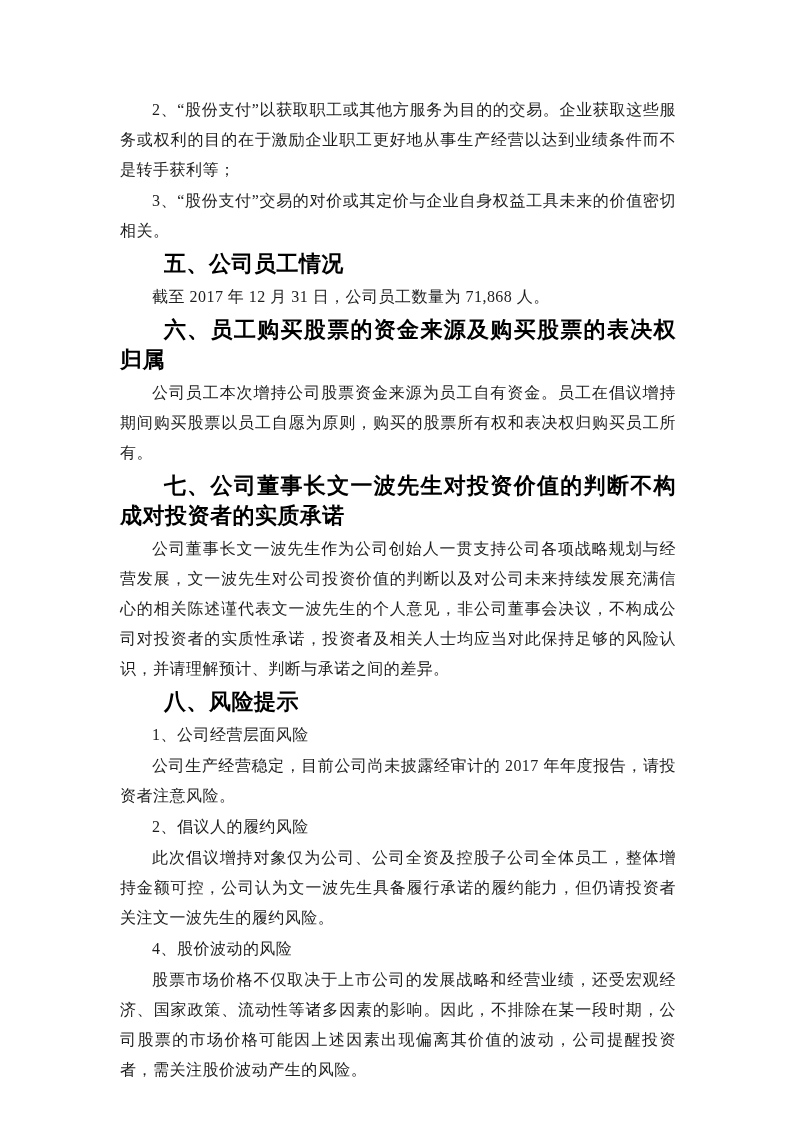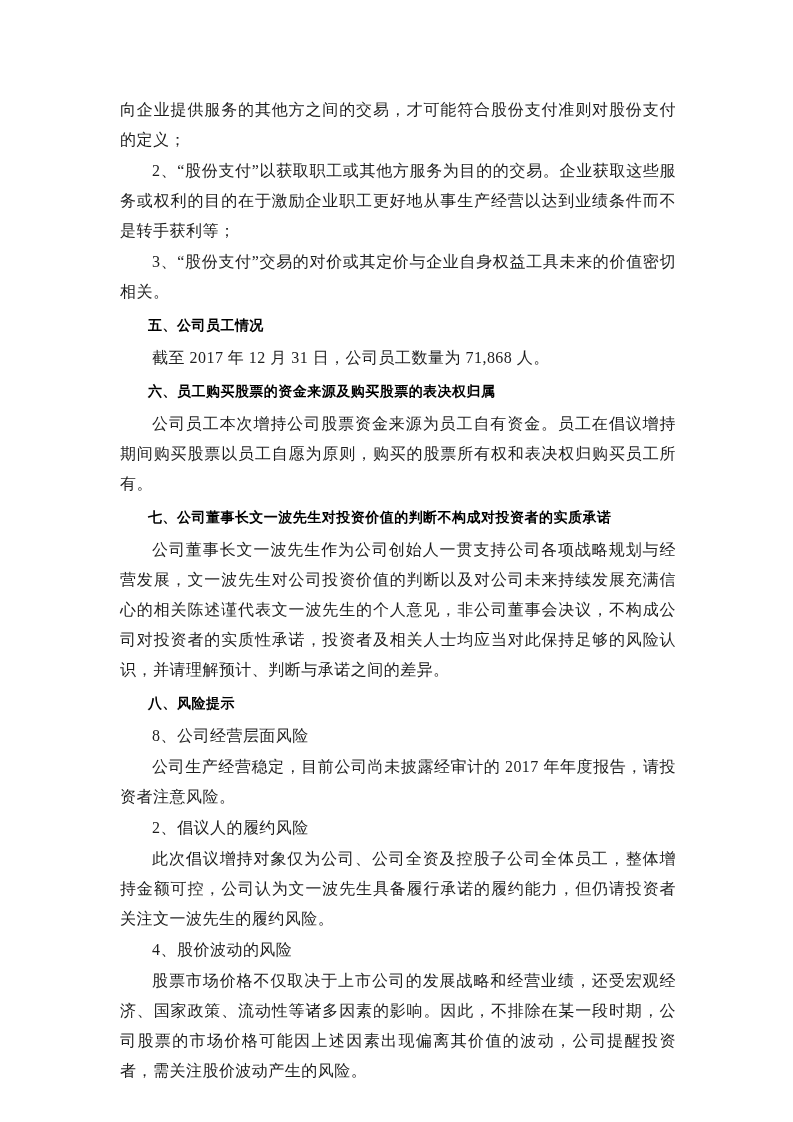--- a/index.html
+++ b/index.html
@@ -34,43 +34,42 @@
     text-indent: 2em;
     font-family: Liberation Serif, serif;
   }
   .content p.no-indent {
     text-indent: 0;
   }
   .content p.heading {
     font-family: "Liberation Sans", "DejaVu Sans", sans-serif;
     font-weight: bold;
     color: #000000;
-    font-size: 14px;
+    font-size: 22px;
     margin: 3px 0;
   }
   .content p.body {
     font-weight: normal;
   }
 </style>
 </head>
 <body>
 
 <div class="page">
   <div class="content">
 
-  <p class="body no-indent">向企业提供服务的其他方之间的交易，才可能符合股份支付准则对股份支付的定义；</p>
       <p class="body indent">2、“股份支付”以获取职工或其他方服务为目的的交易。企业获取这些服务或权利的目的在于激励企业职工更好地从事生产经营以达到业绩条件而不是转手获利等；</p>
       <p class="body indent">3、“股份支付”交易的对价或其定价与企业自身权益工具未来的价值密切相关。</p>
       <p class="heading indent">五、公司员工情况</p>
       <p class="body indent">截至 2017 年 12 月 31 日，公司员工数量为 71,868 人。</p>
       <p class="heading indent">六、员工购买股票的资金来源及购买股票的表决权归属</p>
       <p class="body indent">公司员工本次增持公司股票资金来源为员工自有资金。员工在倡议增持期间购买股票以员工自愿为原则，购买的股票所有权和表决权归购买员工所有。</p>
       <p class="heading indent">七、公司董事长文一波先生对投资价值的判断不构成对投资者的实质承诺</p>
       <p class="body indent">公司董事长文一波先生作为公司创始人一贯支持公司各项战略规划与经营发展，文一波先生对公司投资价值的判断以及对公司未来持续发展充满信心的相关陈述谨代表文一波先生的个人意见，非公司董事会决议，不构成公司对投资者的实质性承诺，投资者及相关人士均应当对此保持足够的风险认识，并请理解预计、判断与承诺之间的差异。</p>
       <p class="heading indent">八、风险提示</p>
-      <p class="body indent">8、公司经营层面风险</p>
+      <p class="body indent">1、公司经营层面风险</p>
       <p class="body indent">公司生产经营稳定，目前公司尚未披露经审计的 2017 年年度报告，请投资者注意风险。</p>
       <p class="body indent">2、倡议人的履约风险</p>
       <p class="body indent">此次倡议增持对象仅为公司、公司全资及控股子公司全体员工，整体增持金额可控，公司认为文一波先生具备履行承诺的履约能力，但仍请投资者关注文一波先生的履约风险。</p>
       <p class="body indent">4、股价波动的风险</p>
       <p class="body indent">股票市场价格不仅取决于上市公司的发展战略和经营业绩，还受宏观经济、国家政策、流动性等诸多因素的影响。因此，不排除在某一段时期，公司股票的市场价格可能因上述因素出现偏离其价值的波动，公司提醒投资者，需关注股价波动产生的风险。</p>
     </div>
 </div>
 
 </body></html>

